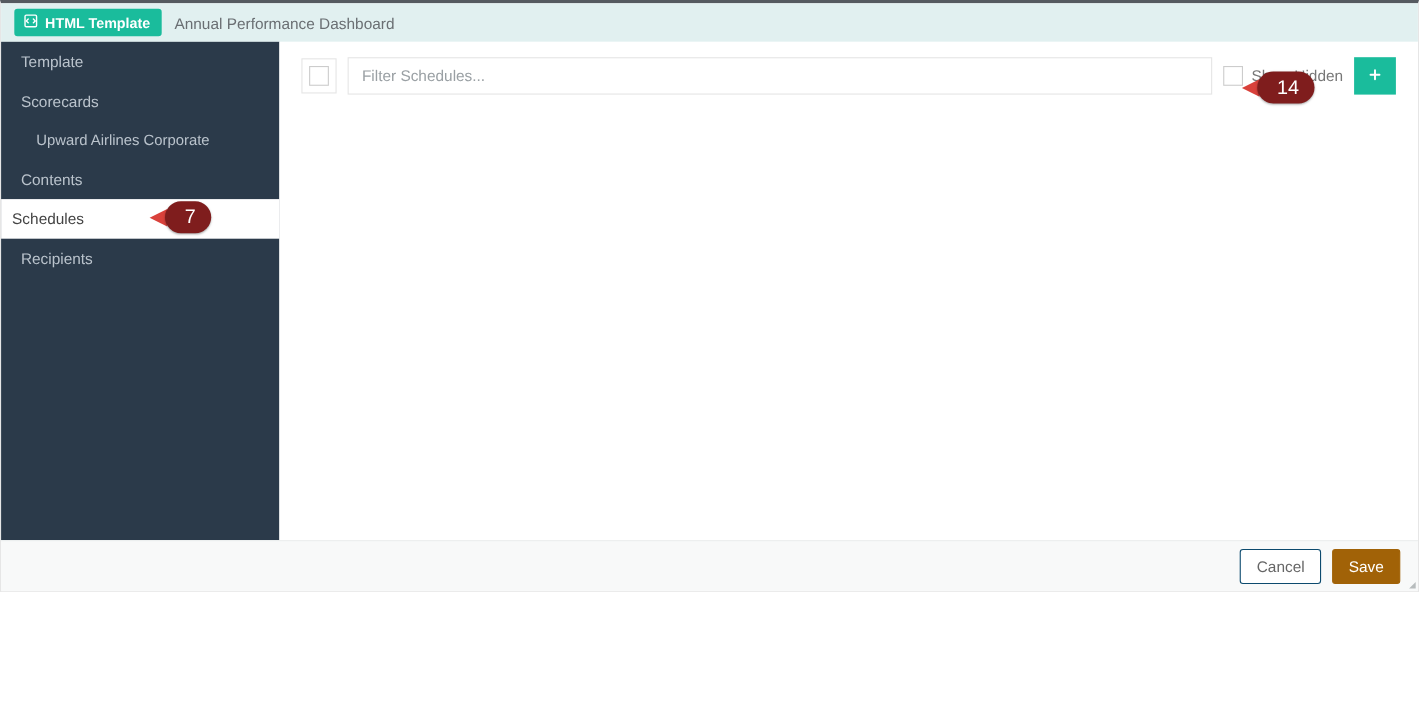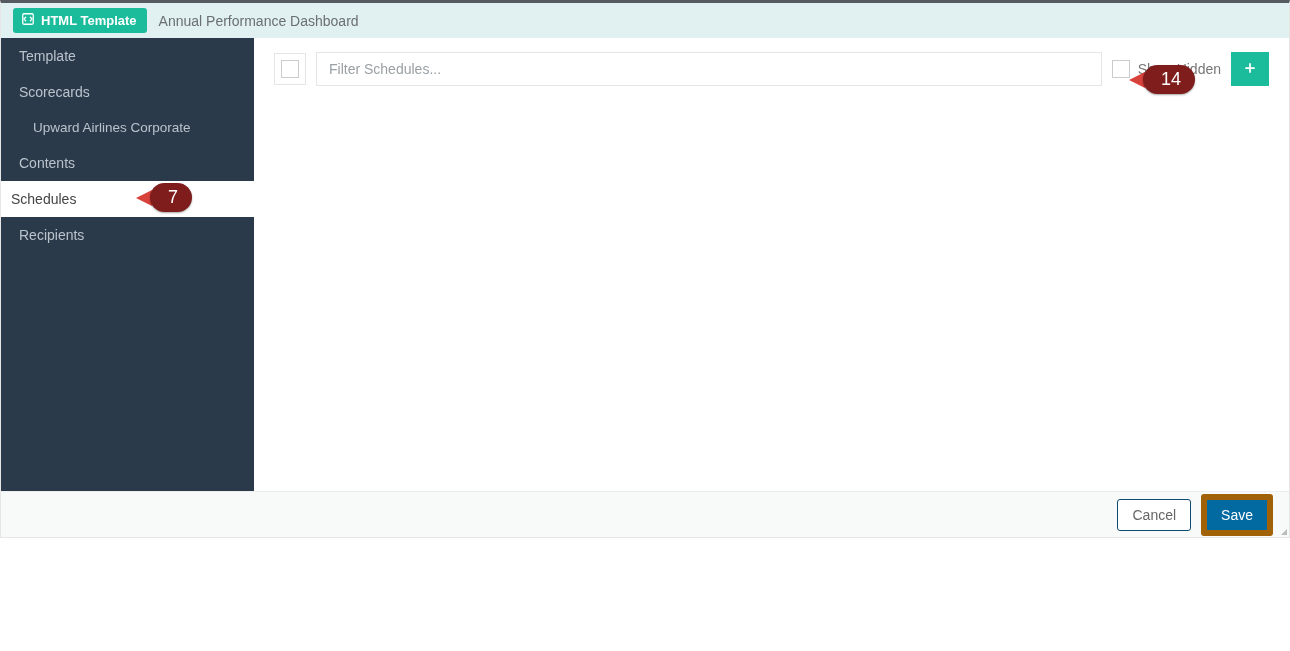--- a/index.html
+++ b/index.html
@@ -37,21 +37,21 @@
 
     .add-btn { width: 38px; height: 34px; background: #1abc9c; color: #fff; border: none; display:flex; align-items:center; justify-content:center; cursor:pointer; flex-shrink:0; }
     .add-btn svg { width: 14px; height: 14px; }
 
     .content-area { flex:1; }
 
     
     .footer { height: 46px; background: #f8f9f9; border-top: 1px solid #eceeee; display:flex; align-items:center; justify-content:flex-end; padding: 0 16px; gap: 10px; }
     .btn { border-radius: 3px; padding: 7px 14px; font-size: 14px; cursor:pointer; }
     .btn-cancel { background:#fff; border:1px solid #0c4a6e; color:#666; }
-    .btn-save { background:#0369a1; border:6px solid #a16207; color:#fff; }
+    .btn-save { background:#a16207; border:1px solid #a16207; color:#fff; }
 
     
     .callout { position:absolute; display:flex; align-items:center; pointer-events:none; }
     .callout .bubble { background:#7f1d1d; color:#fff; font-size:18px; font-weight:500; border-radius: 16px; padding: 4px 14px 4px 18px; display:inline-flex; align-items:center; box-shadow: 0 1px 2px rgba(0,0,0,0.35); }
     .callout .tail { width:0; height:0; border-top: 8px solid transparent; border-bottom: 8px solid transparent; border-right: 16px solid #d9413b; margin-right:-2px; }
 
     .resize-handle { position:absolute; right:2px; bottom:2px; width:10px; height:10px; }
     .resize-handle::before { content:""; position:absolute; right:0; bottom:0; border-right:6px solid #b7bcbd; border-top:6px solid transparent; }
   </style>
 </head>

